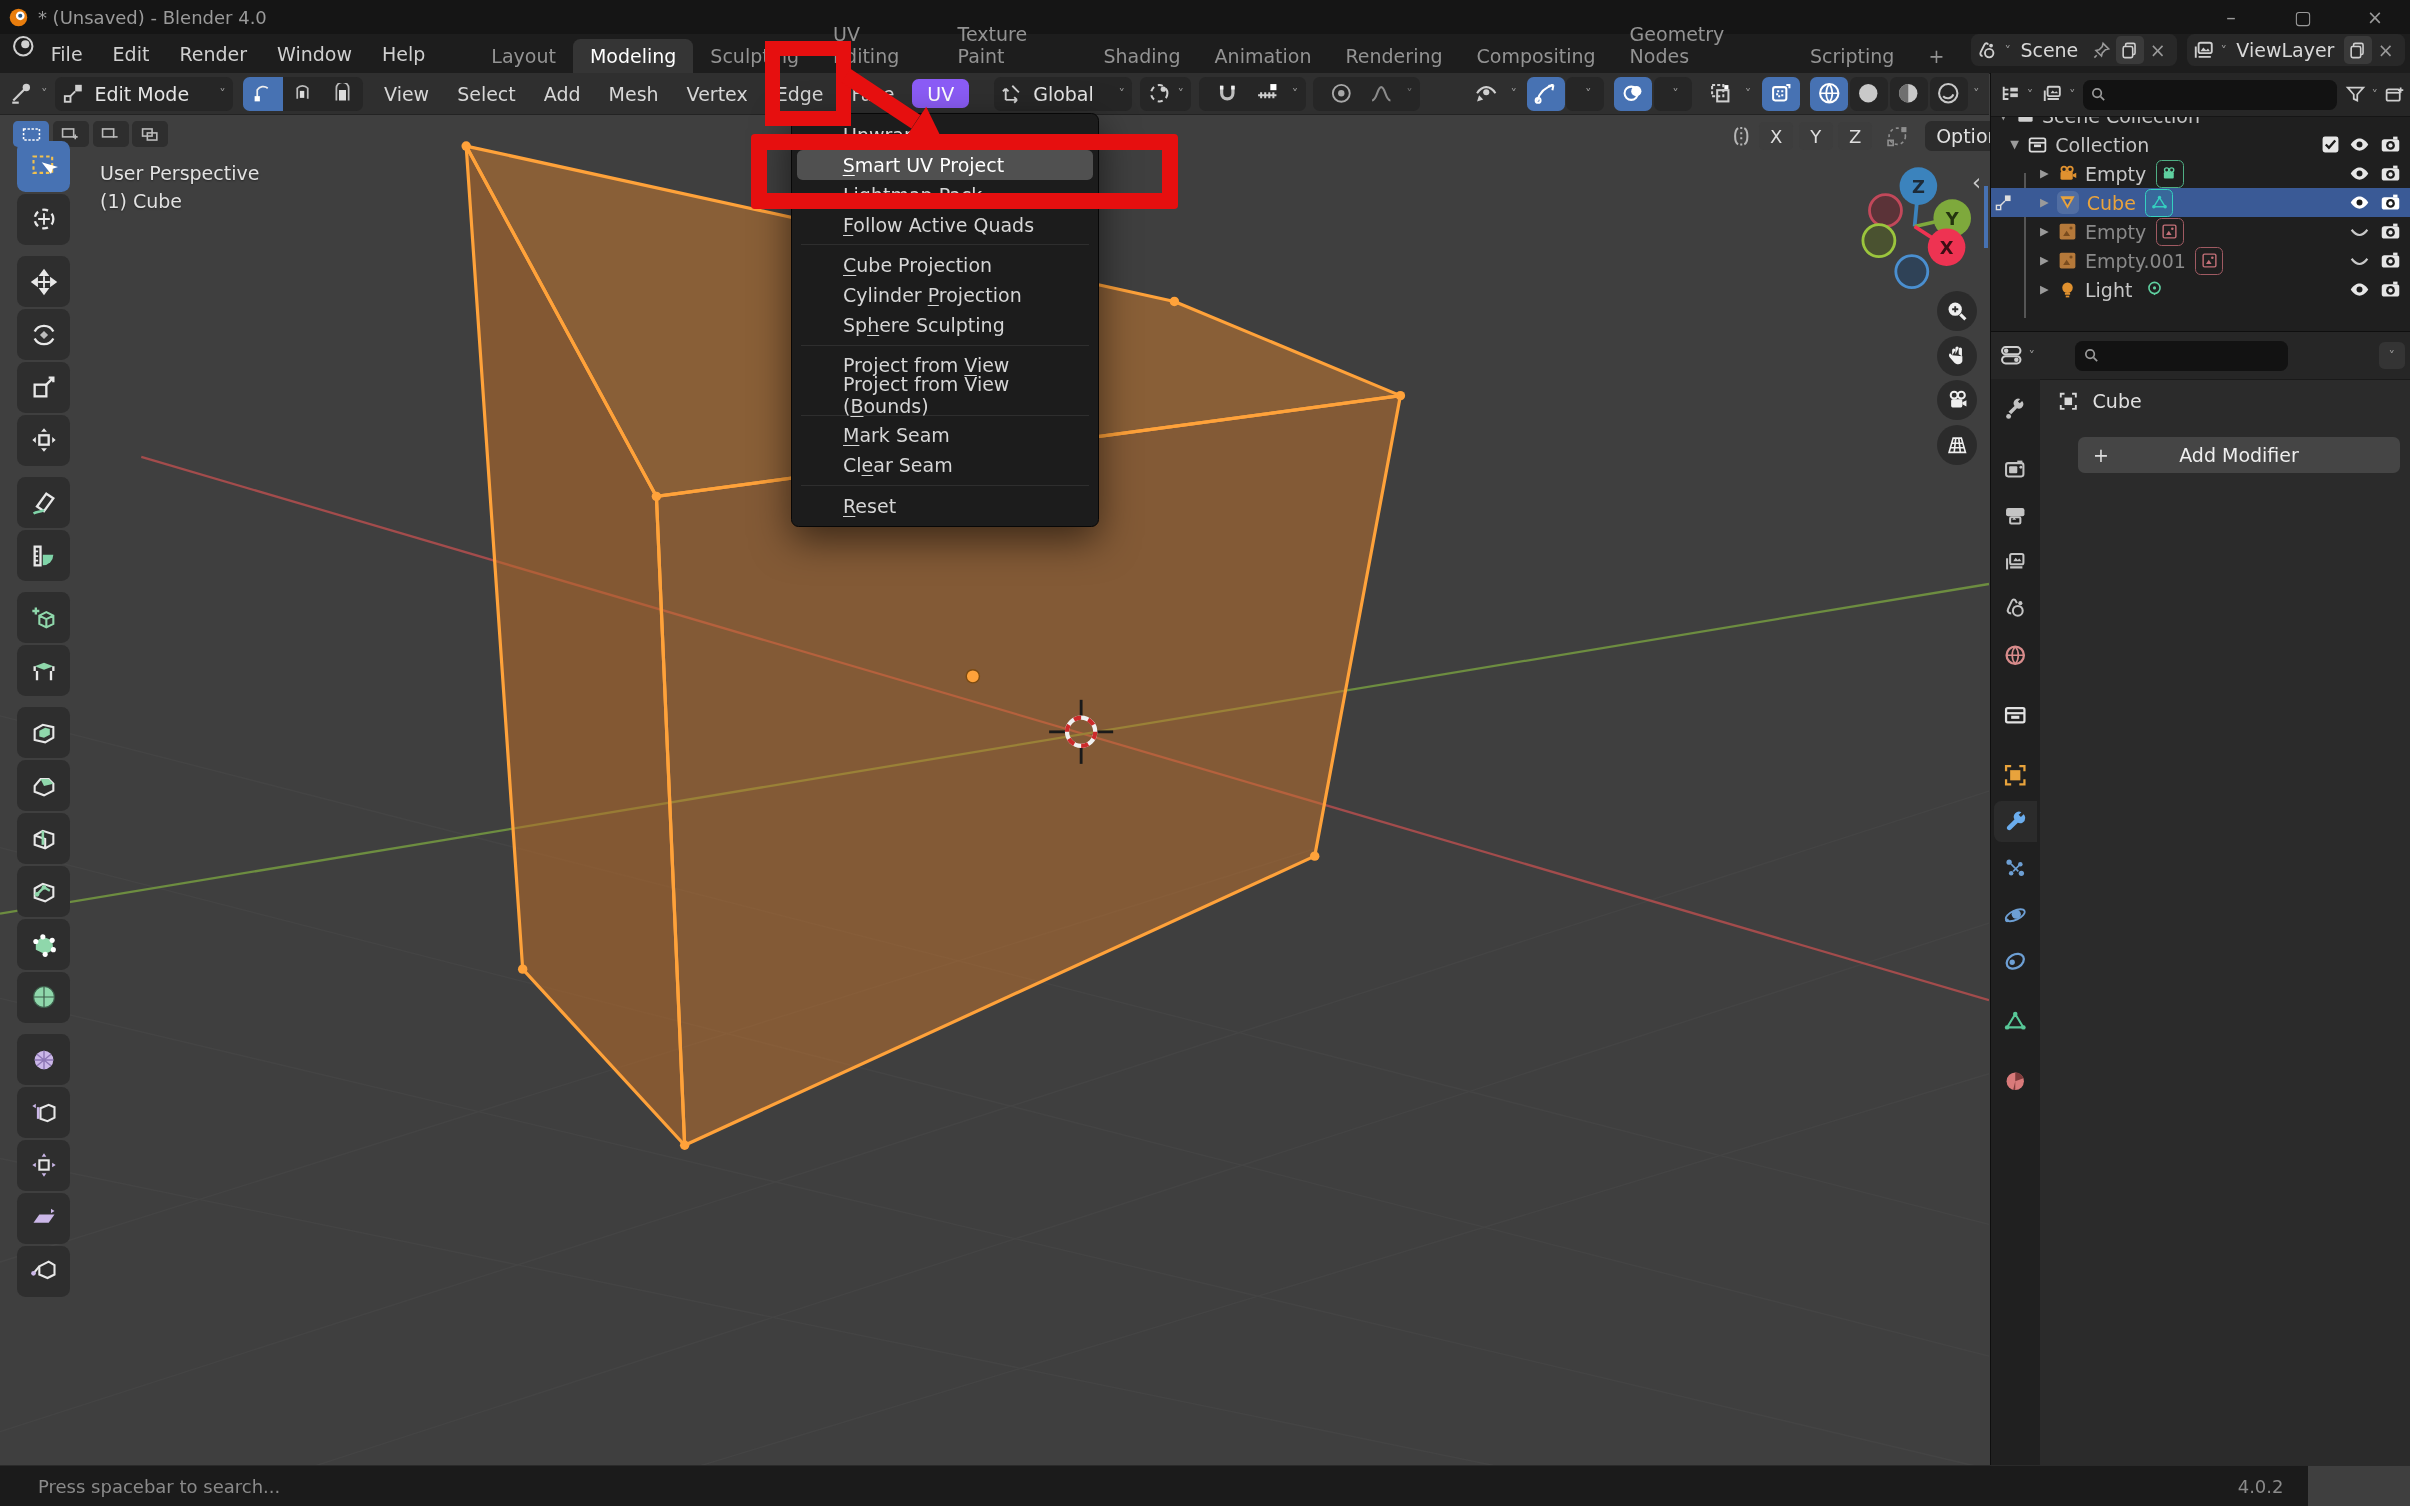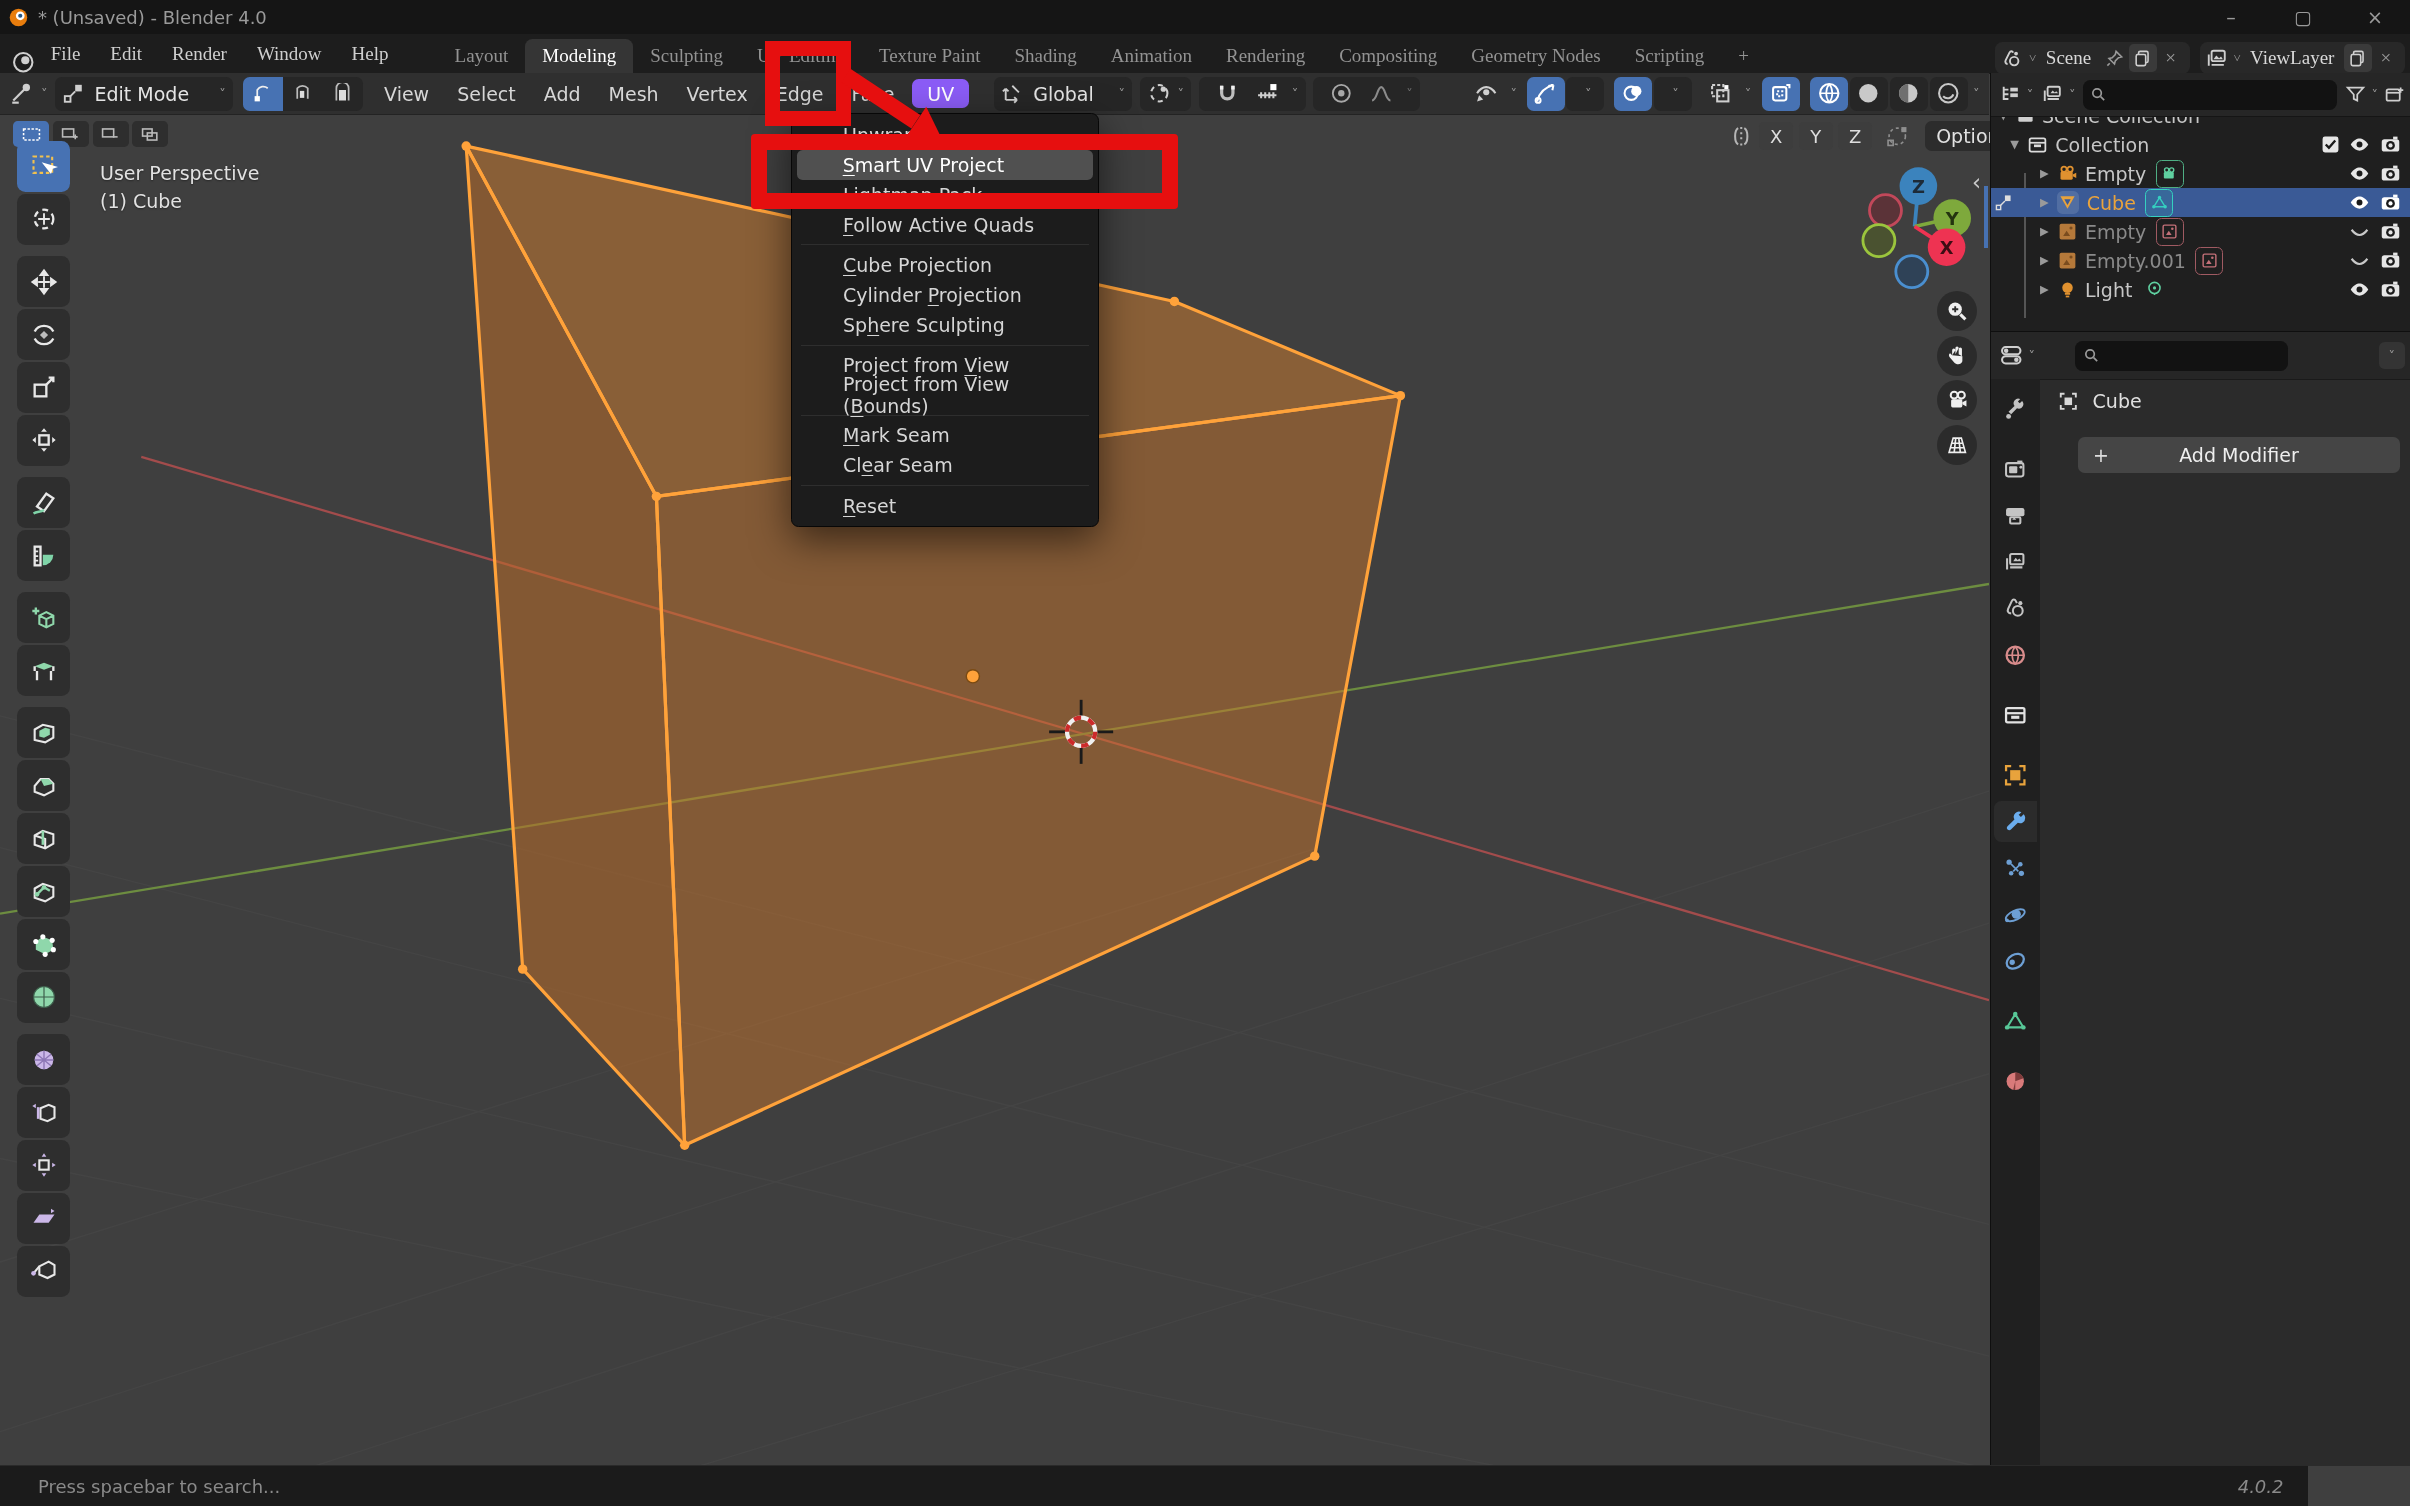--- a/index.html
+++ b/index.html
@@ -10,21 +10,21 @@
   .flex{display:flex;align-items:center;}
   .ic{display:inline-flex;align-items:center;justify-content:center;}
 
   
   .title-bar{left:0;top:0;width:2411px;height:34px;background:#151515;color:#9a9a9a;}
   .title-bar .t{margin-left:9.4px;font-size:18px;}
   .win-controls{position:absolute;right:0;top:0;height:34px;display:flex;}
   .win-btn{width:72px;height:34px;display:flex;align-items:center;justify-content:center;color:#9a9a9a;font-size:19px;}
 
   
-  .top-bar{left:0;top:34px;width:2411px;height:40px;background:#1d1d1d;display:flex;align-items:flex-end;font-family:Liberation Serif, serif;}
+  .top-bar{left:0;top:34px;width:2411px;height:40px;background:#1d1d1d;display:flex;align-items:flex-start;}
   .menu-item{padding:0 15px;color:#cfcfcf;font-size:19px;height:40px;display:flex;align-items:center;}
   .tabs{display:flex;height:40px;align-items:flex-end;margin-left:34px;}
   .tab{padding:6.6px 17px;color:#939393;font-size:19px;border-radius:7.5px 7.5px 0 0;}
   .tab.active{background:#353535;color:#fff;}
   .id-widget{display:flex;align-items:center;background:#282828;border-radius:7.5px;height:32px;padding:0 5.6px;margin-left:9.4px;}
   .id-widget .lbl{padding:0 9.4px;color:#d8d8d8;}
   .mini-btn{width:28px;height:28px;display:flex;align-items:center;justify-content:center;color:#9a9a9a;}
   .mini-btn.box{background:#3a3a3a;border-radius:4.7px;}
 
   
@@ -93,21 +93,21 @@
   .ptab.active{background:#2b2b2b;}
   .gap-s{height:5.6px;}.gap-m{height:19px;}
   .crumb{position:absolute;left:66px;top:58px;display:flex;align-items:center;color:#e0e0e0;}
   .add-mod{position:absolute;left:87px;top:105px;width:322px;height:36px;background:#454545;border-radius:6.6px;
            display:flex;align-items:center;justify-content:center;color:#eee;font-size:19px;}
   .add-mod .plus{position:absolute;left:15px;color:#ddd;}
 
   
   .status-bar{left:0;top:1465px;width:2308px;height:41px;background:#1b1b1b;border-top:0.9px solid #2a2a2a;
               display:flex;align-items:center;color:#8a8a8a;font-size:18px;}
-  .status-bar .right{margin-left:auto;margin-right:24.5px;font-style:italic;}
+  .status-bar .right{margin-left:auto;margin-right:24.5px;}
 </style>
 </head>
 <body>
 
 <div class="app">
 
   <div class="abs title-bar flex">
     <span class="ic" style="margin-left:7.5px">
       <svg width="21" height="21" viewBox="0 0 24 24">
           <circle cx="12" cy="12" r="10" fill="#e87d0d"></circle>

